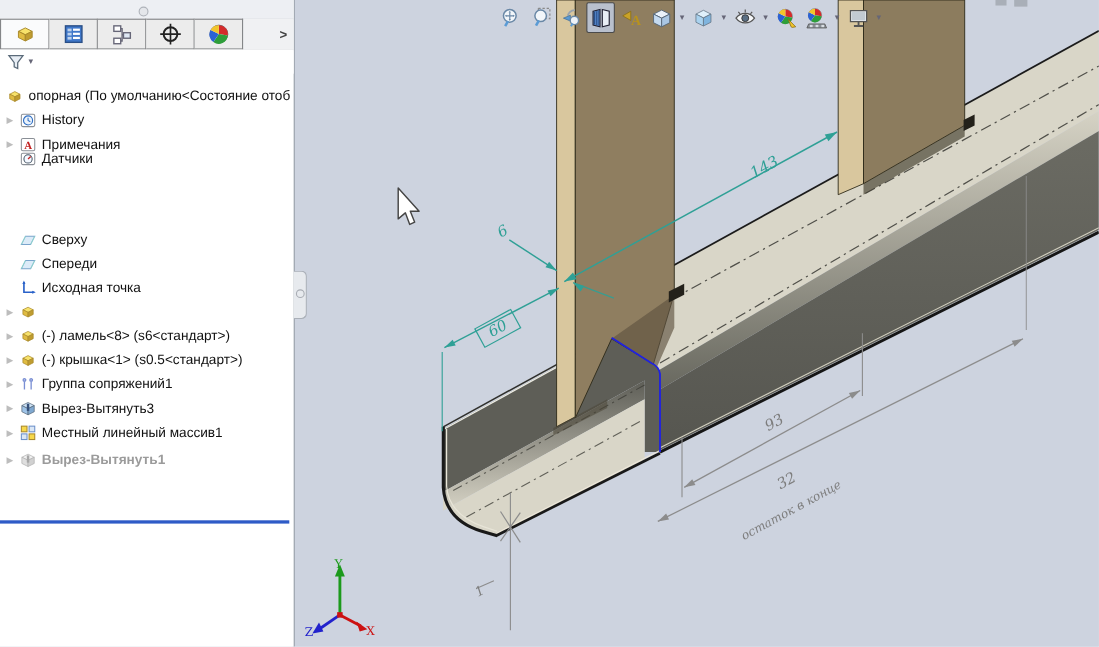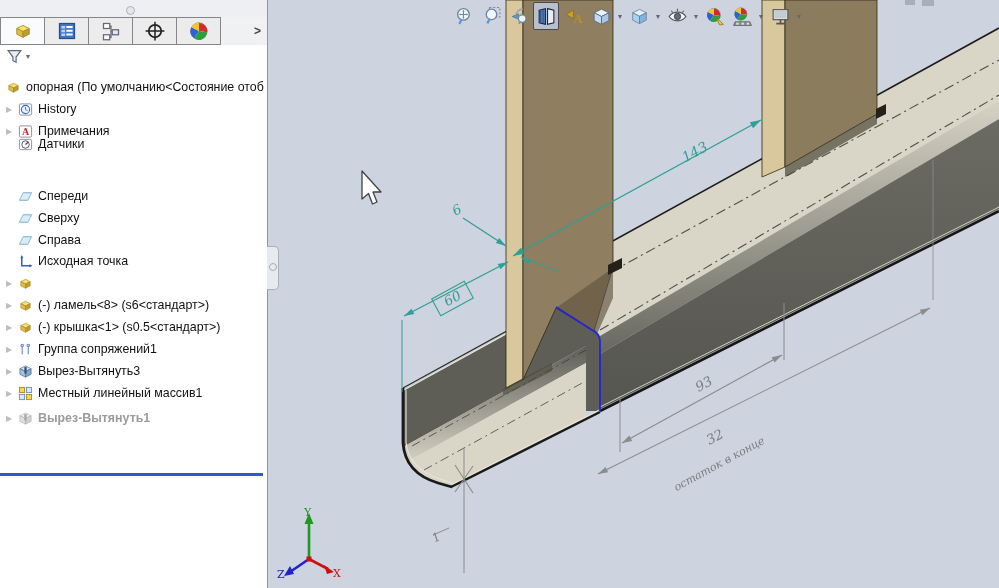--- a/index.html
+++ b/index.html
@@ -449,40 +449,33 @@
           </svg>
         <span class="tlabel">Примечания</span>
       </div>
       <div class="trow" style="top:63px">
         <span class="noarr"></span>
         <svg class="ti">
             <use href="#sym-sensor"></use>
           </svg>
         <span class="tlabel">Датчики</span>
       </div>
-      <div class="trow" style="top:115px">
-        <span class="noarr"></span>
-        <svg class="ti">
-            <use href="#sym-plane"></use>
-          </svg>
-        <span class="tlabel">Спереди</span>
-      </div>
       <div class="trow" style="top:137px">
         <span class="noarr"></span>
         <svg class="ti">
             <use href="#sym-plane"></use>
           </svg>
         <span class="tlabel">Сверху</span>
       </div>
       <div class="trow" style="top:159px">
         <span class="noarr"></span>
         <svg class="ti">
             <use href="#sym-plane"></use>
           </svg>
-        <span class="tlabel">Справа</span>
+        <span class="tlabel">Спереди</span>
       </div>
       <div class="trow" style="top:180px">
         <span class="noarr"></span>
         <svg class="ti">
             <use href="#sym-origin"></use>
           </svg>
         <span class="tlabel">Исходная точка</span>
       </div>
       <div class="trow" style="top:202px">
         <span class="arr">▶</span>

